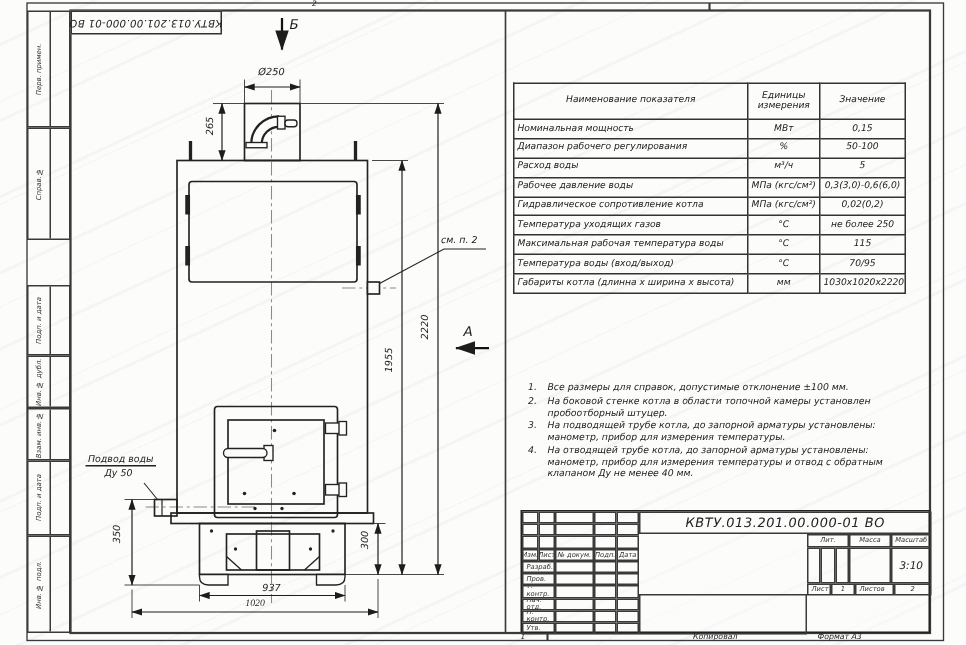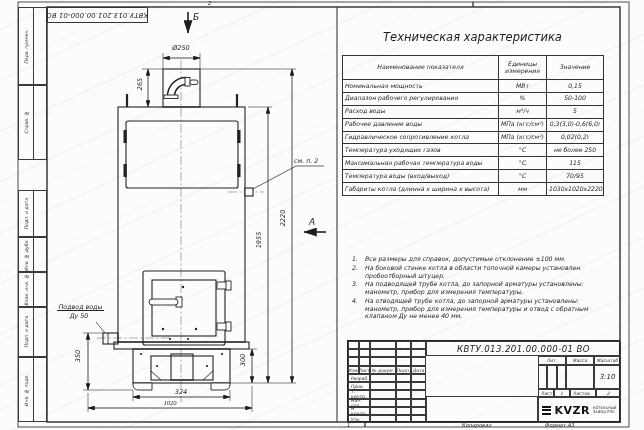--- a/index.html
+++ b/index.html
@@ -233,33 +233,32 @@
   <span class="txt zone-num gost" style="left:347px; top:422px;">1</span>
 
   <div class="top-stamp">
     <span>КВТУ.013.201.00.000-01 ВО</span>
   </div>
 
   <span class="dim" style="left:160px; top:44px;  width:42px;">Ø250</span>
   <span class="dim rot" style="left:128px; top:80px;  width:24px;">265</span>
   <span class="dim rot" style="left:66px;  top:352px; width:24px;">350</span>
   <span class="dim rot" style="left:231px; top:356px; width:24px;">300</span>
-  <span class="dim" style="left:166px; top:388px; width:30px;">324</span>
+  <span class="dim" style="left:166px; top:388px; width:30px;">937</span>
   <span class="dim" style="left:152px; top:399px; width:36px;font-family:Liberation Serif, serif;">1020</span>
   <span class="dim rot" style="left:246px; top:236px; width:26px;">1955</span>
   <span class="dim rot" style="left:270px; top:214px; width:26px;">2220</span>
 
   <span class="txt gost" style="left:193px; top:12px; font-size:9px;">Б</span>
   <span class="txt gost" style="left:309px; top:217px; font-size:9px;">А</span>
   <span class="txt gost" style="left:294px; top:157px; font-size:6.3px;">см. п. 2</span>
 
   <span class="txt gost leader-lab" style="left:57px; top:303px; width:47px; font-size:6.3px; text-align:center;">Подвод воды</span>
   <span class="txt gost" style="left:63px; top:312px; width:32px; font-size:6.3px; text-align:center;">Ду 50</span>
 
-  <div class="spec-title gost">Техническая характеристика</div>
   <table class="spec">
     <colgroup>
         <col style="width:156px">
         <col style="width:48px">
         <col style="width:57px">
       </colgroup>
     <tbody>
         <tr>
       <th>Наименование показателя</th>
       <th>Единицы измерения</th>
@@ -392,30 +391,18 @@
     <div class="cell" style="left:199.3px;width:9.3px;top:24px;height:24px"></div>
     <div class="cell" style="left:208.6px;width:9.4px;top:24px;height:24px"></div>
     <div class="cell" style="left:218px;width:28px;top:24px;height:24px"></div>
     <div class="cell cen scaleval" style="left:246px;width:27px;top:24px;height:24px">3:10</div>
 
     <div class="cell lab" style="left:190px;width:16px;top:48px;height:8px">Лист</div>
     <div class="cell lab cen" style="left:206px;width:16px;top:48px;height:8px;padding:0">1</div>
     <div class="cell lab" style="left:222px;width:26px;top:48px;height:8px">Листов</div>
     <div class="cell lab cen" style="left:248px;width:25px;top:48px;height:8px;padding:0">2</div>
 
-    <div class="cell logo-box" style="left:190px;width:83px;top:56px;height:26px">
-      <span class="logo-bars">
-          <i></i>
-          <i></i>
-          <i></i>
-        </span>
-      <span class="logo-word">KVZR</span>
-      <span class="logo-cap">
-        <div>КОТЕЛЬНЫЙ</div>
-        <div>ЗАВОД РЭП</div>
-      </span>
-    </div>
   </div>
 
   <span class="txt under-frame gost" style="left:462px; top:422px;">Копировал</span>
   <span class="txt under-frame gost" style="left:545px; top:422px;">Формат А3</span>
 
 </div>
 
 </body></html>

